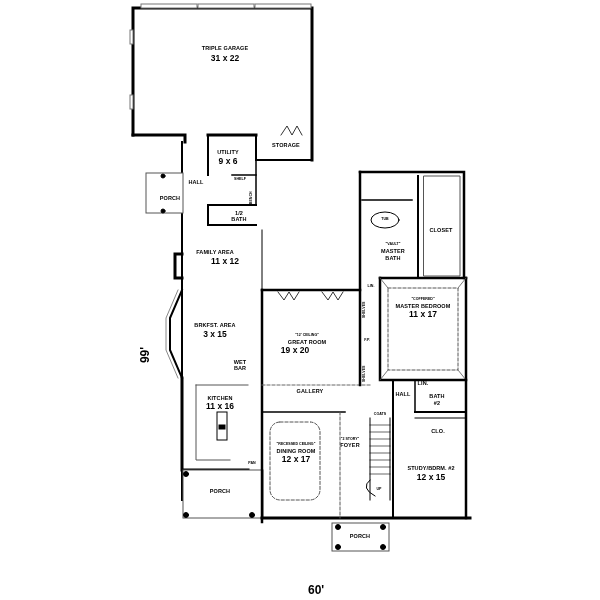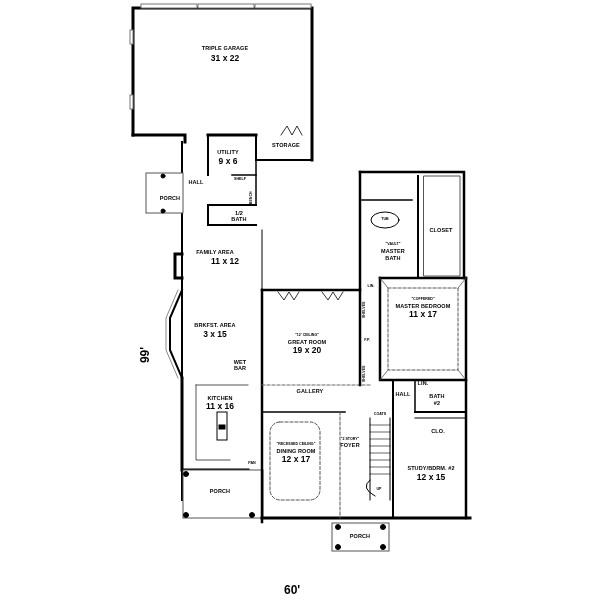--- a/index.html
+++ b/index.html
@@ -138,21 +138,21 @@
 <div class="lbl dim" style="left:200px;top:257px;width:50px;">11 x 12</div>
 
 <div class="lbl name" style="left:187px;top:323px;width:56px;">BRKFST. AREA</div>
 <div class="lbl dim" style="left:187px;top:330px;width:56px;">3 x 15</div>
 
 <div class="lbl name" style="left:232px;top:360px;width:16px;">WET</div>
 <div class="lbl name" style="left:232px;top:366px;width:16px;">BAR</div>
 
 <div class="lbl tiny" style="left:282px;top:334px;width:50px;">"12' CEILING"</div>
 <div class="lbl name" style="left:282px;top:340px;width:50px;">GREAT ROOM</div>
-<div class="lbl dim" style="left:282px;top:346px;width:50px;">19 x 20</div>
+<div class="lbl dim" style="left:270px;top:346px;width:50px;">19 x 20</div>
 
 <div class="lbl name" style="left:290px;top:389px;width:40px;">GALLERY</div>
 
 <div class="lbl name" style="left:200px;top:396px;width:40px;">KITCHEN</div>
 <div class="lbl dim" style="left:200px;top:402px;width:40px;">11 x 16</div>
 
 <div class="lbl tiny" style="left:246px;top:462px;width:12px;">PAN</div>
 
 <div class="lbl name" style="left:205px;top:489px;width:30px;">PORCH</div>
 
@@ -189,13 +189,13 @@
 <div class="lbl name" style="left:416px;top:381px;width:14px;">LIN.</div>
 <div class="lbl name" style="left:427px;top:394px;width:20px;">BATH</div>
 <div class="lbl name" style="left:427px;top:401px;width:20px;">#2</div>
 
 <div class="lbl name" style="left:428px;top:429px;width:20px;">CLO.</div>
 
 <div class="lbl name" style="left:400px;top:466px;width:62px;">STUDY/BDRM. #2</div>
 <div class="lbl dim" style="left:400px;top:473px;width:62px;">12 x 15</div>
 
 <div class="dimension vert" style="left:137px;top:348px;">99'</div>
-<div class="dimension" style="left:284px;top:583px;">60'</div>
+<div class="dimension" style="left:308px;top:583px;">60'</div>
 
 </body></html>

